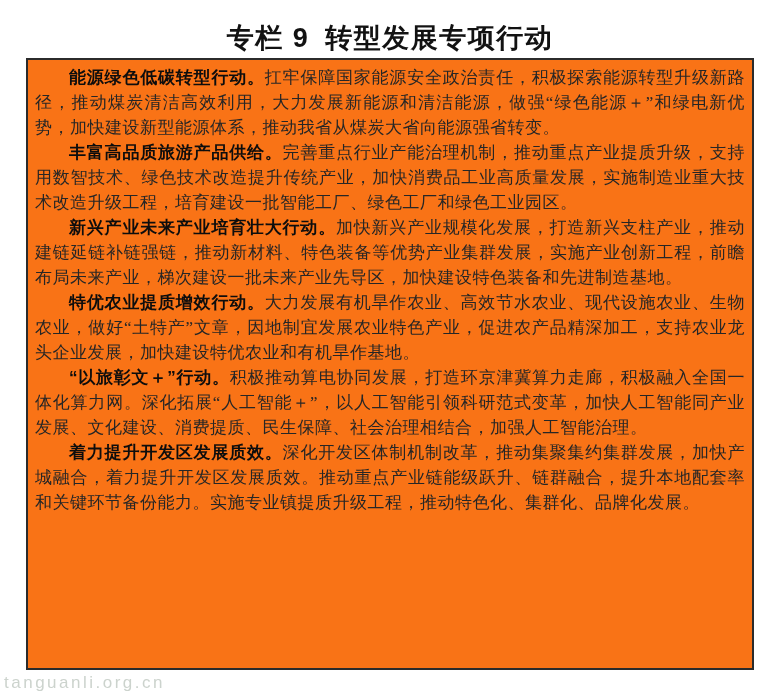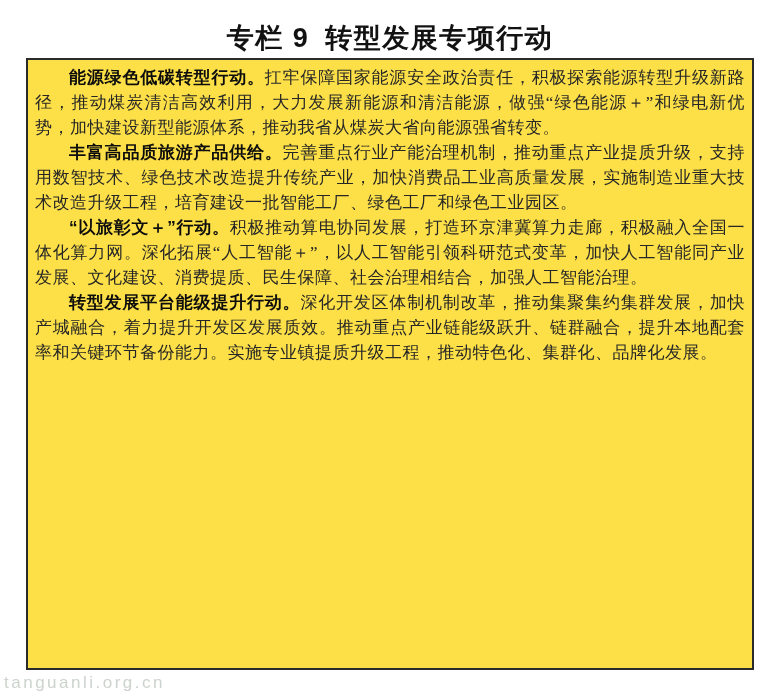--- a/index.html
+++ b/index.html
@@ -26,21 +26,21 @@
   }
   .doc-title .title-label { margin-right: 16px; }
   .panel {
     position: absolute;
     left: 26px;
     top: 58px;
     width: 728px;
     height: 612px;
     box-sizing: border-box;
     border: 2px solid #2b2b2b;
-    background: #fde047;
+    background: #f97316;
     padding: 5px 7px 0 7px;
     overflow: hidden;
   }
   .para {
     margin: 0;
     text-indent: 2em;
     font-size: 17px;
     line-height: 25px;
     text-align: justify;
     color: #262626;
@@ -71,25 +71,27 @@
   <div class="doc-title">
     <span class="title-label">专栏 9</span><span class="title-text">转型发展专项行动</span>
   </div>
 
   <div class="panel">
 
     <p class="para"><span class="head">能源绿色低碳转型行动。</span><span class="body-text">扛牢保障国家能源安全政治责任，积极探索能源转型升级新路径，推动煤炭清洁高效利用，大力发展新能源和清洁能源，做强“绿色能源＋”和绿电新优势，加快建设新型能源体系，推动我省从煤炭大省向能源强省转变。</span></p>
 
     <p class="para"><span class="head">丰富高品质旅游产品供给。</span><span class="body-text">完善重点行业产能治理机制，推动重点产业提质升级，支持用数智技术、绿色技术改造提升传统产业，加快消费品工业高质量发展，实施制造业重大技术改造升级工程，培育建设一批智能工厂、绿色工厂和绿色工业园区。</span></p>
 
+    <p class="para"><span class="head">新兴产业未来产业培育壮大行动。</span><span class="body-text">加快新兴产业规模化发展，打造新兴支柱产业，推动建链延链补链强链，推动新材料、特色装备等优势产业集群发展，实施产业创新工程，前瞻布局未来产业，梯次建设一批未来产业先导区，加快建设特色装备和先进制造基地。</span></p>
 
+    <p class="para"><span class="head">特优农业提质增效行动。</span><span class="body-text">大力发展有机旱作农业、高效节水农业、现代设施农业、生物农业，做好“土特产”文章，因地制宜发展农业特色产业，促进农产品精深加工，支持农业龙头企业发展，加快建设特优农业和有机旱作基地。</span></p>
 
 
 
     <p class="para"><span class="head">“以旅彰文＋”行动。</span><span class="body-text">积极推动算电协同发展，打造环京津冀算力走廊，积极融入全国一体化算力网。深化拓展“人工智能＋”，以人工智能引领科研范式变革，加快人工智能同产业发展、文化建设、消费提质、民生保障、社会治理相结合，加强人工智能治理。</span></p>
 
-    <p class="para"><span class="head">转型发展平台能级提升行动。</span><span class="body-text">深化开发区体制机制改革，推动集聚集约集群发展，加快产城融合，着力提升开发区发展质效。推动重点产业链能级跃升、链群融合，提升本地配套率和关键环节备份能力。实施专业镇提质升级工程，推动特色化、集群化、品牌化发展。</span></p>
+    <p class="para"><span class="head">着力提升开发区发展质效。</span><span class="body-text">深化开发区体制机制改革，推动集聚集约集群发展，加快产城融合，着力提升开发区发展质效。推动重点产业链能级跃升、链群融合，提升本地配套率和关键环节备份能力。实施专业镇提质升级工程，推动特色化、集群化、品牌化发展。</span></p>
 
   </div>
 
   <div class="watermark">tanguanli.org.cn</div>
 
 </div>
 
 </body></html>

